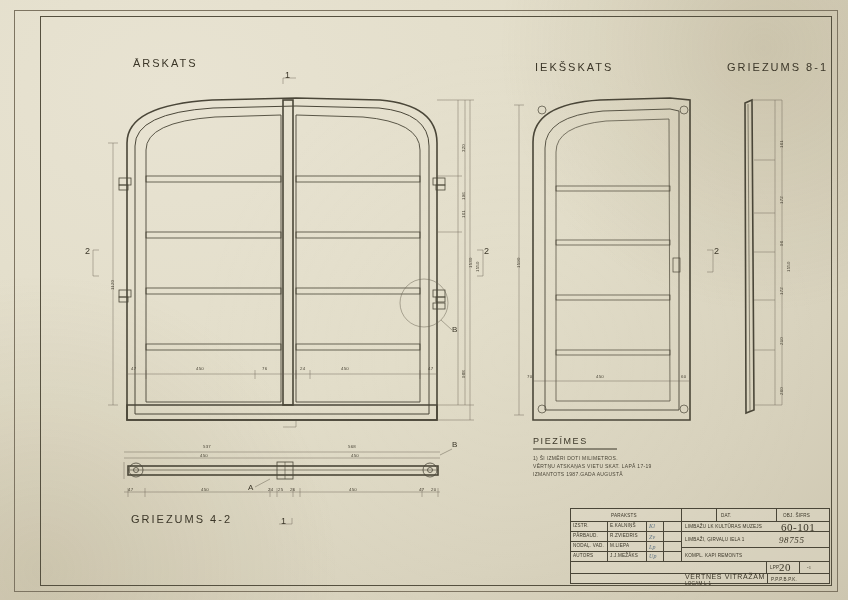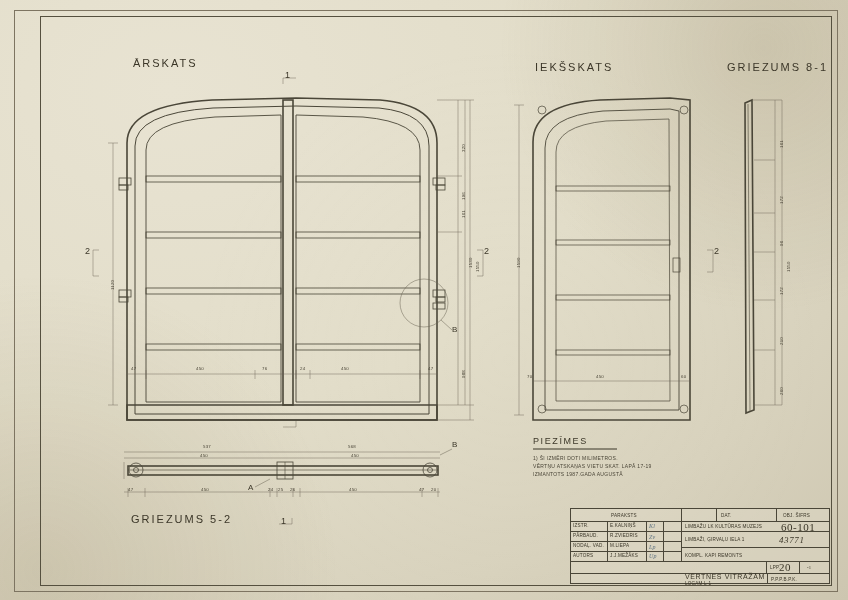--- a/index.html
+++ b/index.html
@@ -62,21 +62,21 @@
 <body>
 
 <div id="sheet">
 
   <div class="border-outer"></div>
   <div class="border-inner"></div>
 
   <div class="lbl" style="left:133px;top:57px;">ĀRSKATS</div>
   <div class="lbl" style="left:535px;top:61px;">IEKŠSKATS</div>
   <div class="lbl" style="left:727px;top:61px;">GRIEZUMS 8-1</div>
-  <div class="lbl" style="left:131px;top:513px;">GRIEZUMS 5-2</div>
+  <div class="lbl" style="left:131px;top:513px;">GRIEZUMS 4-2</div>
 
   <svg width="848" height="600" viewBox="0 0 848 600">
 
     <g>
 
       <path class="ln2" d="M127 420 L127 143 Q127 105 212 100 L296 98 L380 100 Q437 105 437 143 L437 420 Z" fill="#ddd8c5"></path>
       <path class="ln" style="stroke-width:1" d="M135 414 L135 146 Q135 113 213 108 L296 106 L379 108 Q429 113 429 146 L429 414 Z" fill="#e1dccb"></path>
 
       <path class="ln2" d="M127 405 L437 405 L437 420 L127 420 Z" fill="#d4cdb8"></path>
 
@@ -326,21 +326,21 @@
     <div class="tbtxt" style="left:39px;top:44px;">J.J.MEŽĀKS</div>
 
     <div class="tbtxt scrawl" style="left:78px;top:14px;font-size:6px;">Kl</div>
     <div class="tbtxt scrawl" style="left:78px;top:25px;font-size:6px;">Zv</div>
     <div class="tbtxt scrawl" style="left:78px;top:35px;font-size:6px;">Lp</div>
     <div class="tbtxt scrawl" style="left:78px;top:44px;font-size:6px;">Up</div>
 
     <div class="tbtxt" style="left:114px;top:15px;">LIMBAŽU LK KULTŪRAS MUZEJS</div>
     <div class="tbtxt num big" style="left:210px;top:12px;">60-101</div>
     <div class="tbtxt" style="left:114px;top:28px;">LIMBAŽI,  ĢIRVAĻU IELA 1</div>
-    <div class="tbtxt num med scrawl" style="left:208px;top:26px;font-size:9px;color:#3b3628;opacity:1;">43771</div>
+    <div class="tbtxt num med scrawl" style="left:208px;top:26px;font-size:9px;color:#3b3628;opacity:1;">98755</div>
     <div class="tbtxt" style="left:114px;top:44px;">KOMPL. KAPI REMONTS</div>
     <div class="tbtxt" style="left:199px;top:56px;">LPP.</div>
     <div class="tbtxt num big" style="left:208px;top:52px;">20</div>
     <div class="tbtxt num" style="left:236px;top:56px;">-1</div>
 
     <div class="tbtxt med" style="left:114px;top:64px;">VĒRTNES VITRĀŽĀM</div>
     <div class="tbtxt" style="left:114px;top:72px;">LOGAM  L-1</div>
     <div class="tbtxt" style="left:200px;top:68px;">P.P.P.B.P.K.</div>
   </div>
 

